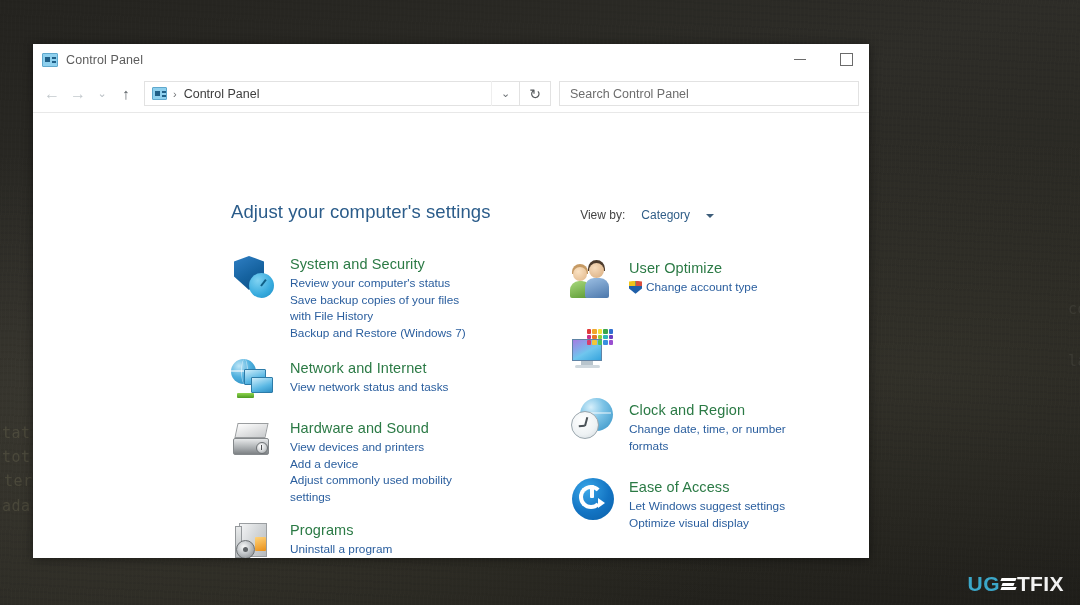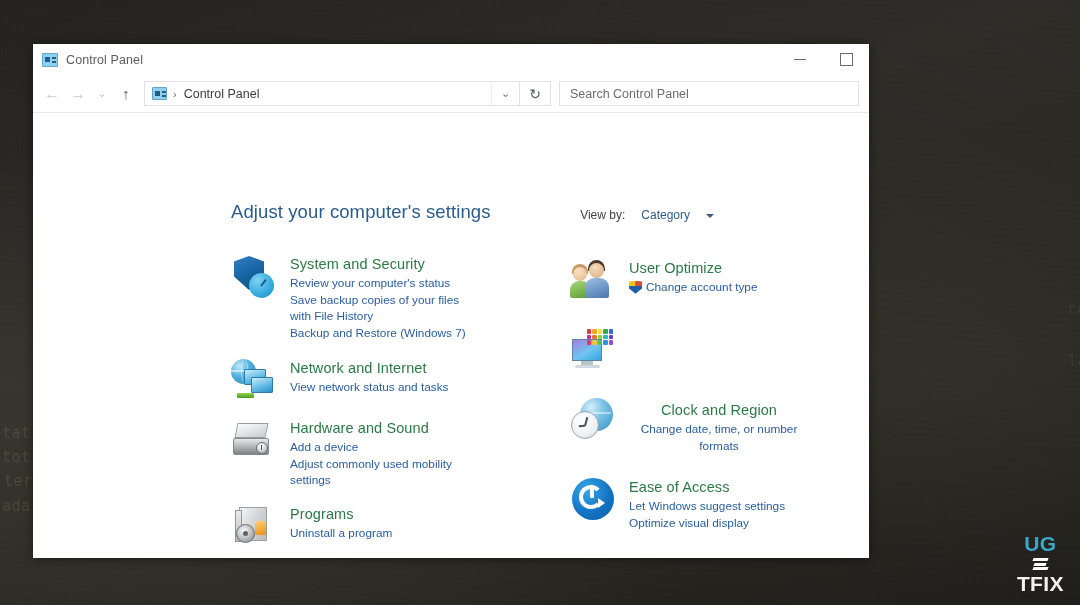--- a/index.html
+++ b/index.html
@@ -572,21 +572,20 @@
   #logo {
     position: absolute;
     right: 16px;
     bottom: 9px;
     display: flex;
     align-items: center;
     font-family: "Liberation Sans", sans-serif;
     font-weight: bold;
     font-size: 21px;
     letter-spacing: .4px;
-    flex-direction: column;
   }
   .logo-ug { color: #3ba7c9; }
   .logo-e {
     display: inline-block;
     position: relative;
     width: 15px; height: 16px;
     margin: 0 1px;
   }
   .logo-e::before, .logo-e::after {
     content: "";
@@ -704,20 +703,21 @@
         </div>
 
         <div class="cat hardware">
           <div class="cat-icon">
             <span class="ico-printer-top"></span>
             <span class="ico-printer-body"></span>
             <span class="ico-printer-knob"></span>
           </div>
           <div class="cat-body">
             <div class="cat-title">Hardware and Sound</div>
+            <span class="cat-link">View devices and printers</span>
             <span class="cat-link">Add a device</span>
             <span class="cat-link">Adjust commonly used mobility settings</span>
           </div>
         </div>
 
         <div class="cat programs">
           <div class="cat-icon">
             <span class="ico-prog-box"></span>
             <span class="ico-prog-spine"></span>
             <span class="ico-prog-orange"></span>
@@ -778,21 +778,21 @@
               <span class="sw" style="background:#9a4fd0"></span>
             </span>
           </div>
         </div>
 
         <div class="cat clock">
           <div class="cat-icon">
             <span class="ico-clk-globe"></span>
             <span class="ico-clk-face"></span>
           </div>
-          <div class="cat-body" style="padding-top:4px;text-align:center;">
+          <div class="cat-body" style="padding-top:4px;">
             <div class="cat-title">Clock and Region</div>
             <span class="cat-link">Change date, time, or number formats</span>
           </div>
         </div>
 
         <div class="cat ease">
           <div class="cat-icon">
             <span class="ico-ease"></span>
             <span class="ico-ease-ring"></span>
             <span class="ico-ease-hand"></span>

